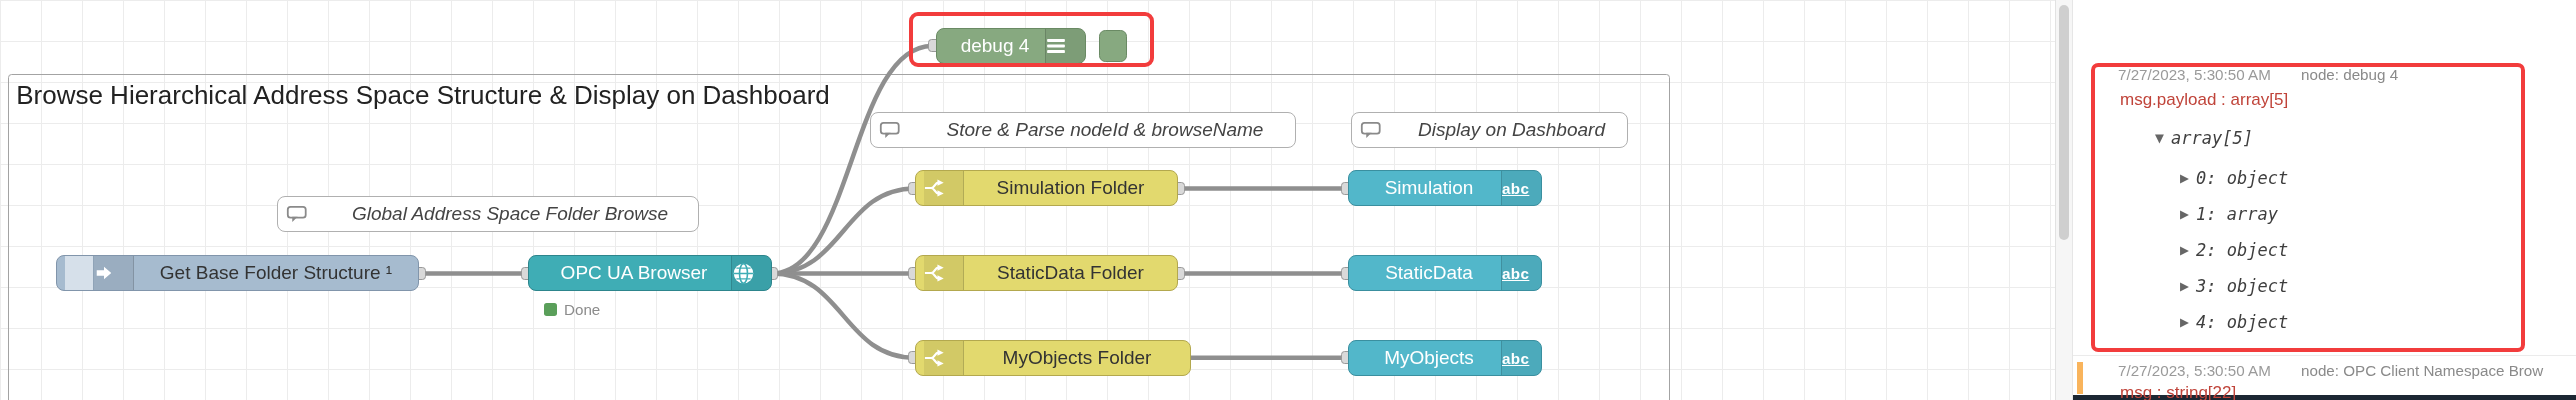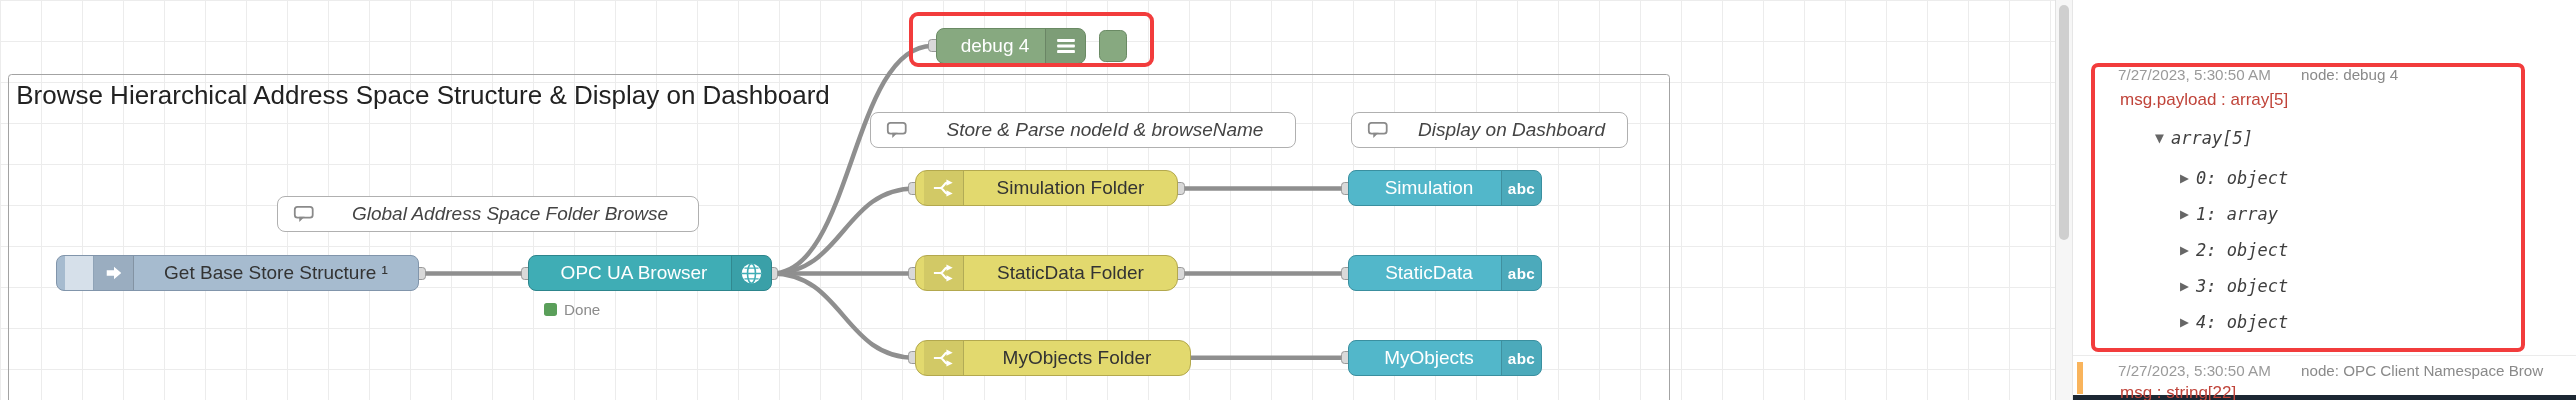--- a/index.html
+++ b/index.html
@@ -15,30 +15,30 @@
            border:1.8px solid #a3a3a3; border-radius:3.6px; box-sizing:border-box; }
   .group-label { position:absolute; left:7.2px; top:4.5px; font-size:26px; color:#222; white-space:nowrap; }
 
   .wires { position:absolute; left:0; top:0; }
   .wires path { fill:none; stroke:#8f8f8f; stroke-width:5; stroke-linecap:round; }
 
   .node { position:absolute; box-sizing:border-box; height:36px; border:1.8px solid; border-radius:8px;
           display:flex; align-items:stretch; overflow:hidden;padding-left:8px; }
   .lbl { flex:1; display:flex; align-items:center; justify-content:center; padding:0 7.2px;
          white-space:nowrap; font-size:19px; }
-  .icon-region { flex:0 0 39px; width:39px; display:flex; align-items:center; justify-content:center;
-                 background:rgba(0,0,0,0.07); }
+  .icon-region { flex:0 0 39px; width:39px; display:flex; align-items:center; 
+                 background:rgba(0,0,0,0.07);text-decoration:underline; }
   .icon-region.right { border-left:0.9px solid rgba(0,0,0,0.15); }
   .icon-region.left  { border-right:0.9px solid rgba(0,0,0,0.15); }
   .icon-region.plain { background:transparent; border:none; flex-basis:36px; width:36px; }
 
   .inject  { background:#a6bbcf; border-color:#8195ab; color:#333; }
   .opcua   { background:#3fadb5; border-color:#2d858c; color:#fff; }
   .debug   { background:#87a980; border-color:#6a8a64; color:#fff; }
-  .switch  { background:#e2d96e; border-color:#b3a84e; color:#333;border-radius:12px; }
+  .switch  { background:#e2d96e; border-color:#b3a84e; color:#333; }
   .dash    { background:#52b7ca; border-color:#3a8f9f; color:#fff; }
   .comment { background:#ffffff; border-color:#b0b0b0; color:#444; font-style:italic; }
 
   .inj-btn { flex:0 0 28px; background:#d6e0ea; border-right:1.8px solid #8fa3b7; cursor:pointer; }
   .debug-toggle { position:absolute; width:28px; height:32px; background:#87a980;
                   border:1.8px solid #6a8a64; border-radius:6.3px; box-sizing:border-box; cursor:pointer; }
   .abc { font-size:15.2px; font-weight:bold; color:#fff; font-style:normal; letter-spacing:0.4px; }
 
   .port { position:absolute; width:13.4px; height:13.4px; background:#d9d9d9; border:1.8px solid #999;
           border-radius:3.6px; box-sizing:border-box; }
@@ -133,21 +133,21 @@
       <div class="lbl">Store &amp; Parse nodeId &amp; browseName</div>
     </div>
 
     <div class="node inject" style="left:56px;top:255px;width:363px">
       <div class="inj-btn"></div>
       <div class="icon-region left">
         <svg width="20" height="20" viewBox="0 0 22 22">
             <path d="M3 8 h8 V4 l8 7 -8 7 v-4 H3 z" fill="#fff"></path>
           </svg>
       </div>
-      <div class="lbl">Get Base Store Structure ¹</div>
+      <div class="lbl">Get Base Folder Structure ¹</div>
     </div>
 
     <div class="node opcua" style="left:528px;top:255px;width:244px">
       <div class="lbl">OPC UA Browser</div>
       <div class="icon-region right">
         <svg width="23" height="23" viewBox="0 0 26 26">
             <circle cx="13" cy="13" r="11" fill="#fff"></circle>
             <ellipse cx="13" cy="13" rx="4.5" ry="11" fill="none" stroke="#3fadb5" stroke-width="1.8"></ellipse>
             <line x1="2" y1="13" x2="24" y2="13" stroke="#3fadb5" stroke-width="1.8"></line>
             <line x1="5" y1="7" x2="21" y2="7" stroke="#3fadb5" stroke-width="1.5"></line>

